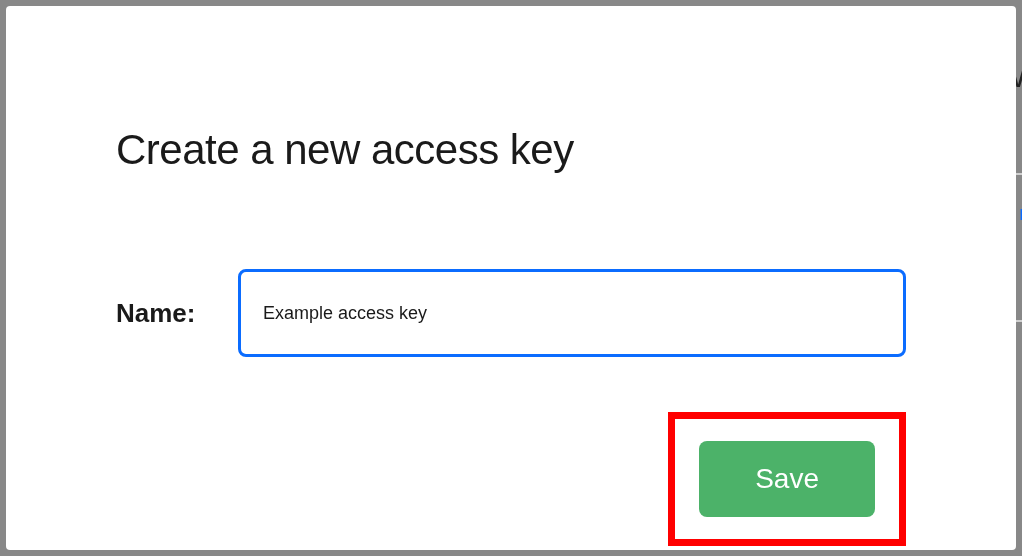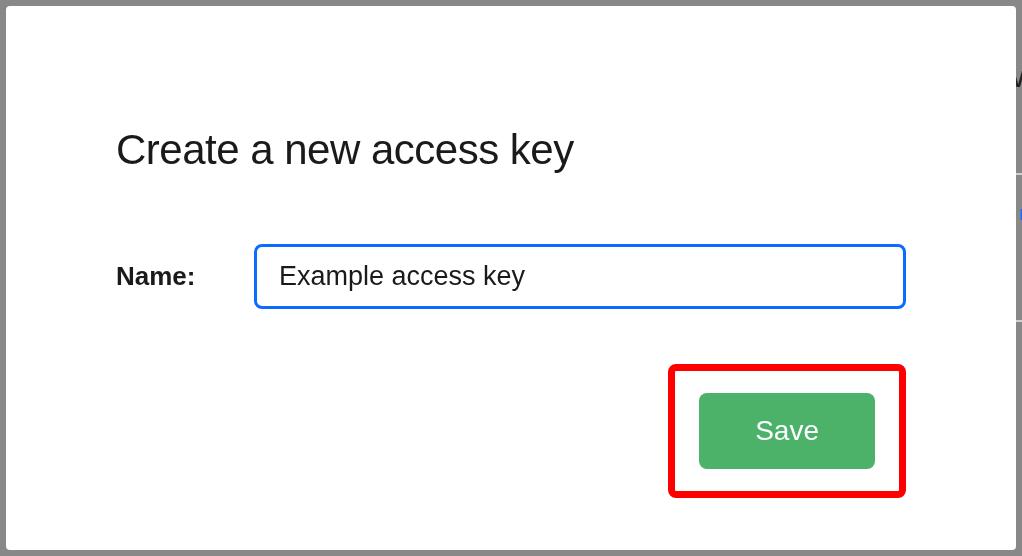--- a/index.html
+++ b/index.html
@@ -23,61 +23,61 @@
       bottom: 6px;
       background: #fff;
       border-radius: 4px;
       padding: 120px 110px 40px 110px;
     }
     .modal-title {
       font-size: 42px;
       font-weight: 400;
       color: #1a1a1a;
       letter-spacing: -0.5px;
-      margin-bottom: 70px;
+      margin-bottom: 95px;
     }
     .form-row {
       display: flex;
       align-items: center;
-      gap: 48px;
+      gap: 32px;
     }
     .form-label {
       font-size: 26px;
       font-weight: 700;
       color: #1a1a1a;
       min-width: 90px;
     }
     .form-input {
       flex: 1;
-      height: 65px;
+      height: 88px;
       border: 3px solid #0b6cff;
       border-radius: 8px;
       padding: 0 22px;
-      font-size: 27px;
+      font-size: 18px;
       color: #1a1a1a;
       outline: none;
       font-family: inherit;
     }
     .actions {
       display: flex;
       justify-content: flex-end;
       align-items: center;
       gap: 50px;
       margin-top: 55px;
       padding-right: 0;
     }
     .cancel-link {
       font-size: 27px;
       color: #d7261e;
       cursor: pointer;
       margin-right: 20px;
     }
     .save-wrap {
       border: 7px solid #ff0000;
-      border-radius: 8px;
+      border-radius: 0;
       padding: 22px 24px;
     }
     .save-button {
       background: #4cb269;
       color: #fff;
       border: none;
       border-radius: 8px;
       font-size: 28px;
       font-weight: 400;
       padding: 22px 56px;

